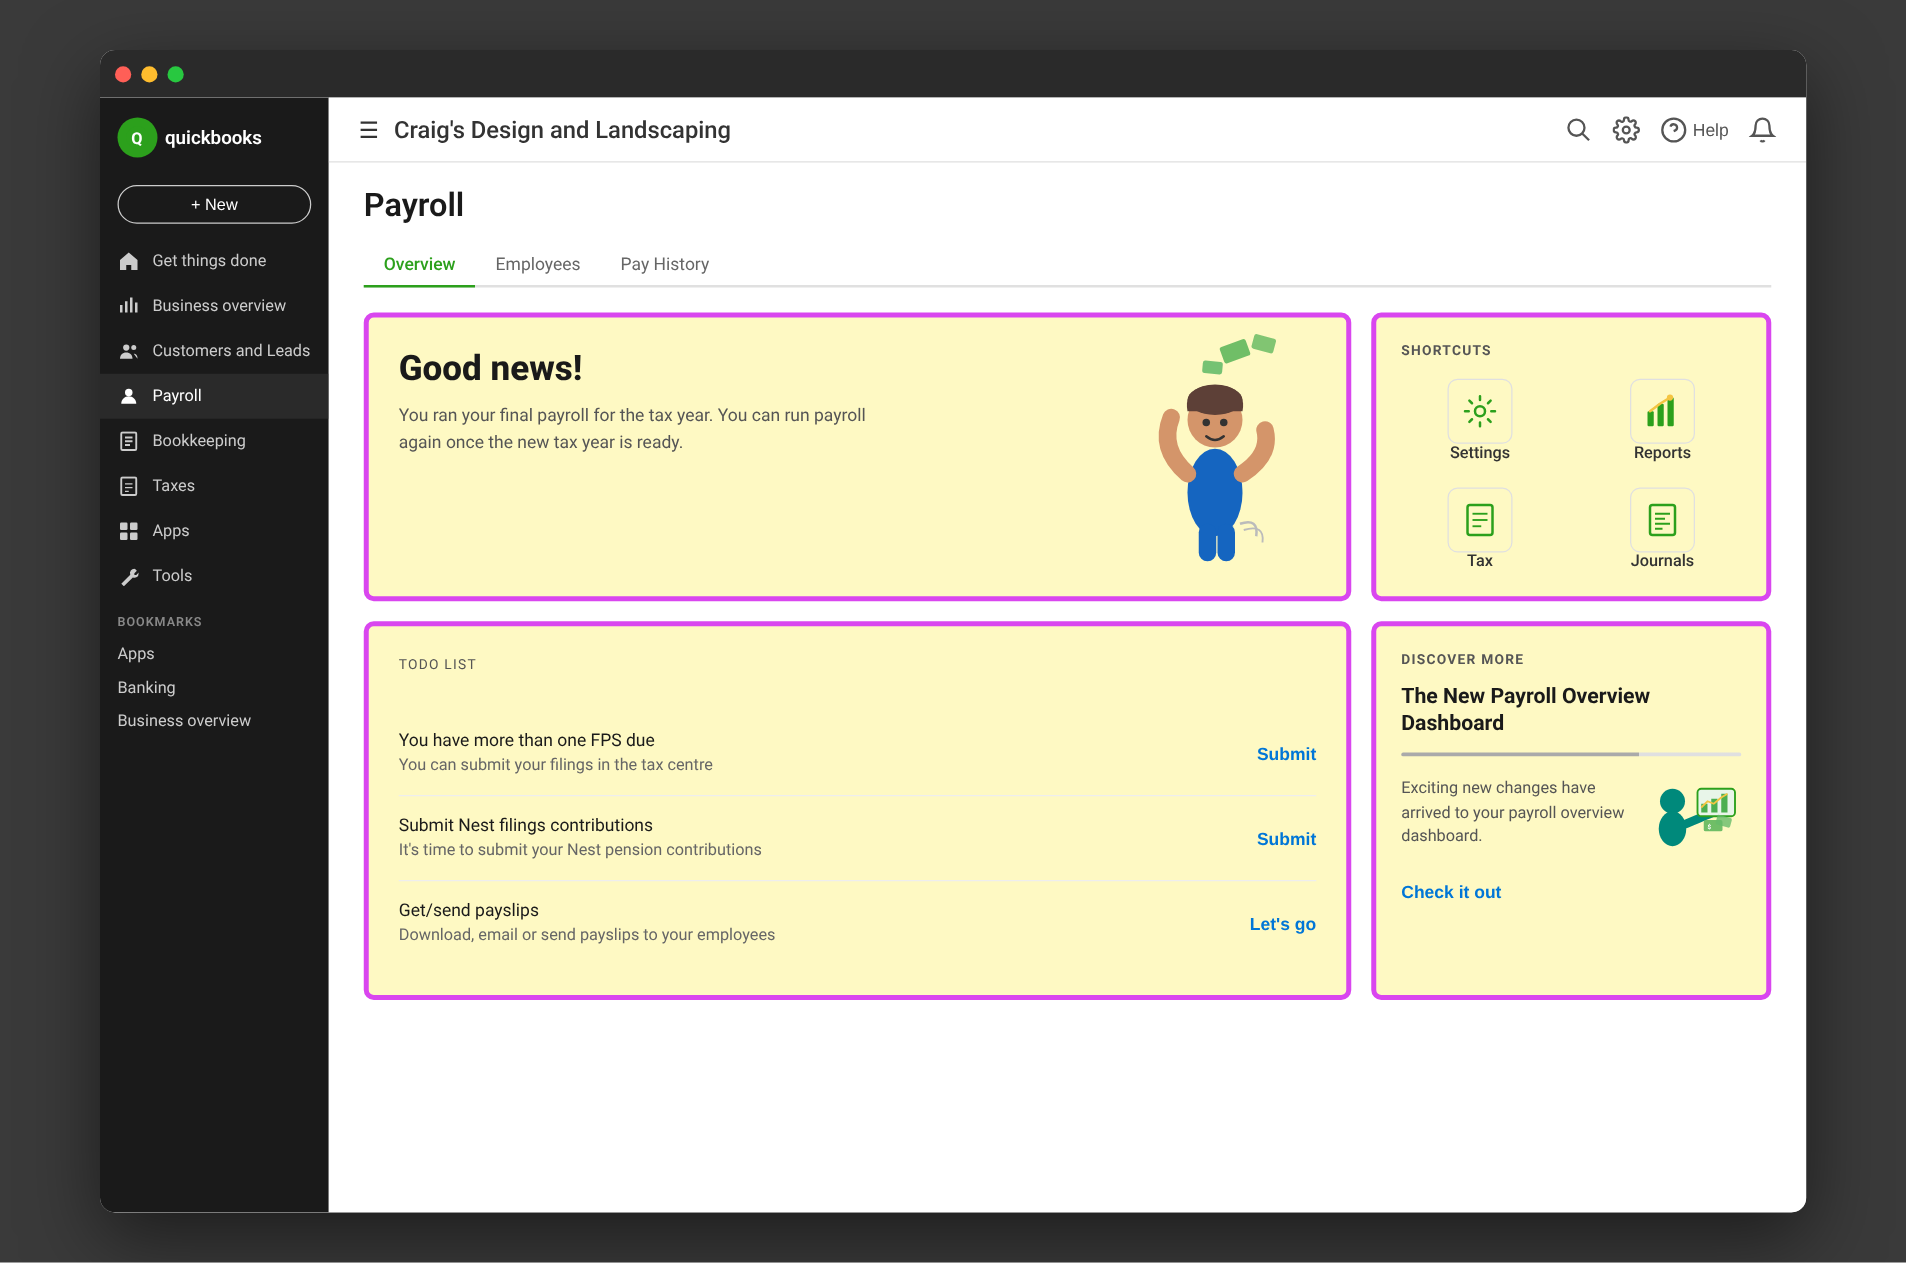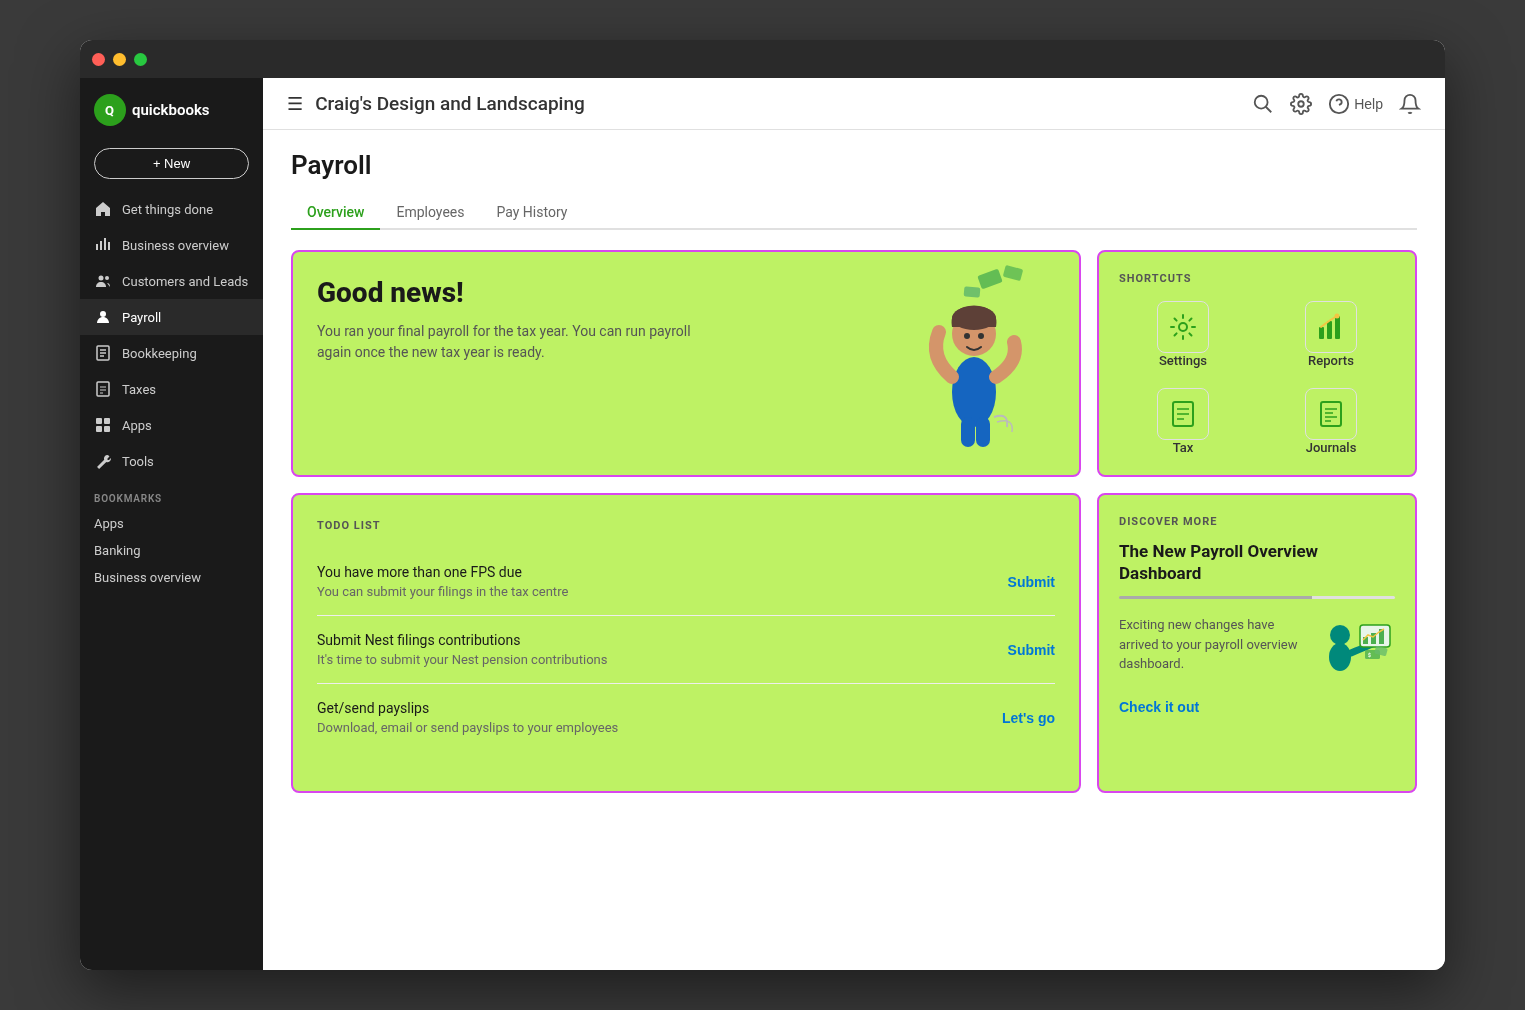--- a/index.html
+++ b/index.html
@@ -206,22 +206,22 @@
       border-bottom: 2px solid #2ca01c;
       font-weight: 500;
     }
     
     .cards-grid {
       display: grid;
       grid-template-columns: 1fr 320px;
       gap: 16px;
     }
     .card {
-      background: #bef264;
-      border: 2px solid #d946ef;
+      background: #fef9c3;
+      border: 4px solid #d946ef;
       border-radius: 8px;
       padding: 24px;
     }
     
     .good-news-card {
       position: relative;
       overflow: hidden;
       min-height: 220px;
     }
     .good-news-text h2 {
@@ -278,24 +278,24 @@
       font-size: 13px;
       color: #333;
       font-weight: 500;
     }
     
     .todo-card {
       min-height: 300px;
     }
     .todo-title {
       font-size: 11px;
-      font-weight: 700;
+      font-weight: 400;
       letter-spacing: 1px;
       color: #555;
-      margin-bottom: 16px;
+      margin-bottom: 31px;
     }
     .todo-item {
       padding: 16px 0;
       border-bottom: 1px solid #eee;
       display: flex;
       align-items: center;
       justify-content: space-between;
     }
     .todo-item:last-child { border-bottom: none; }
     .todo-text h4 {

